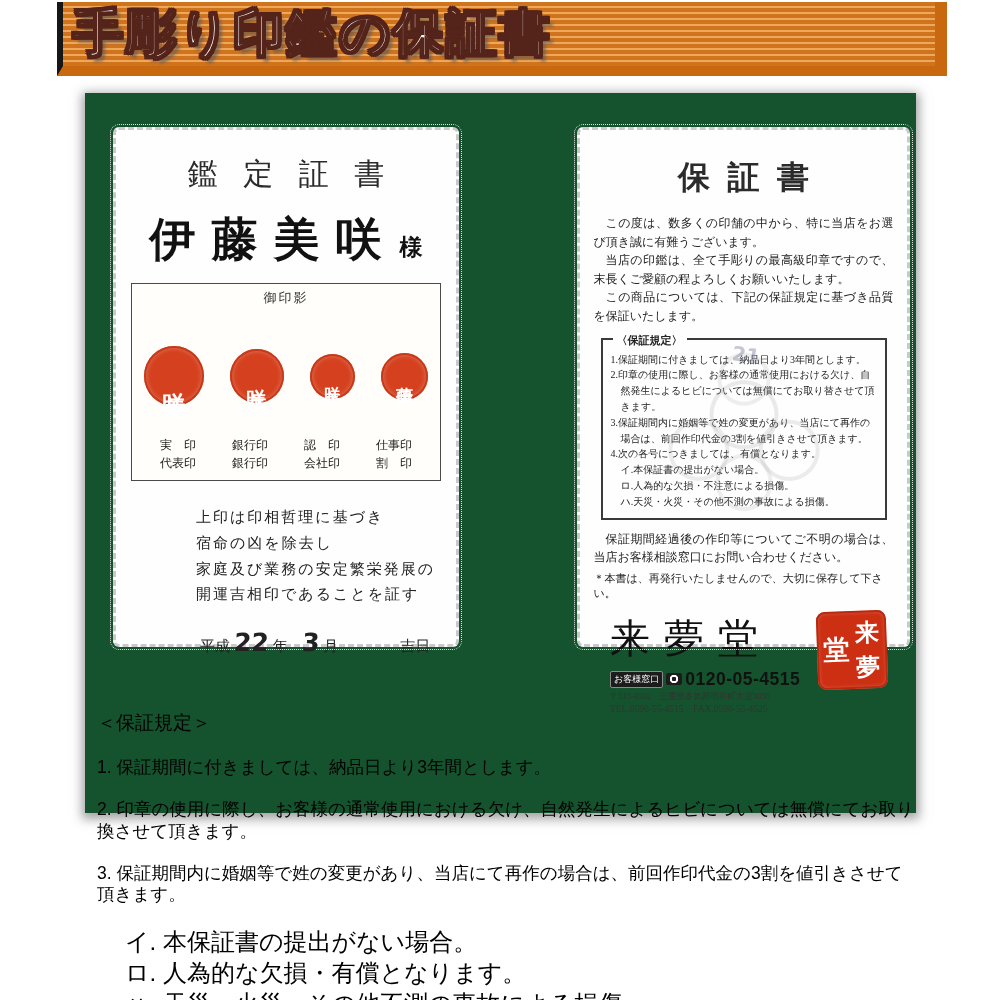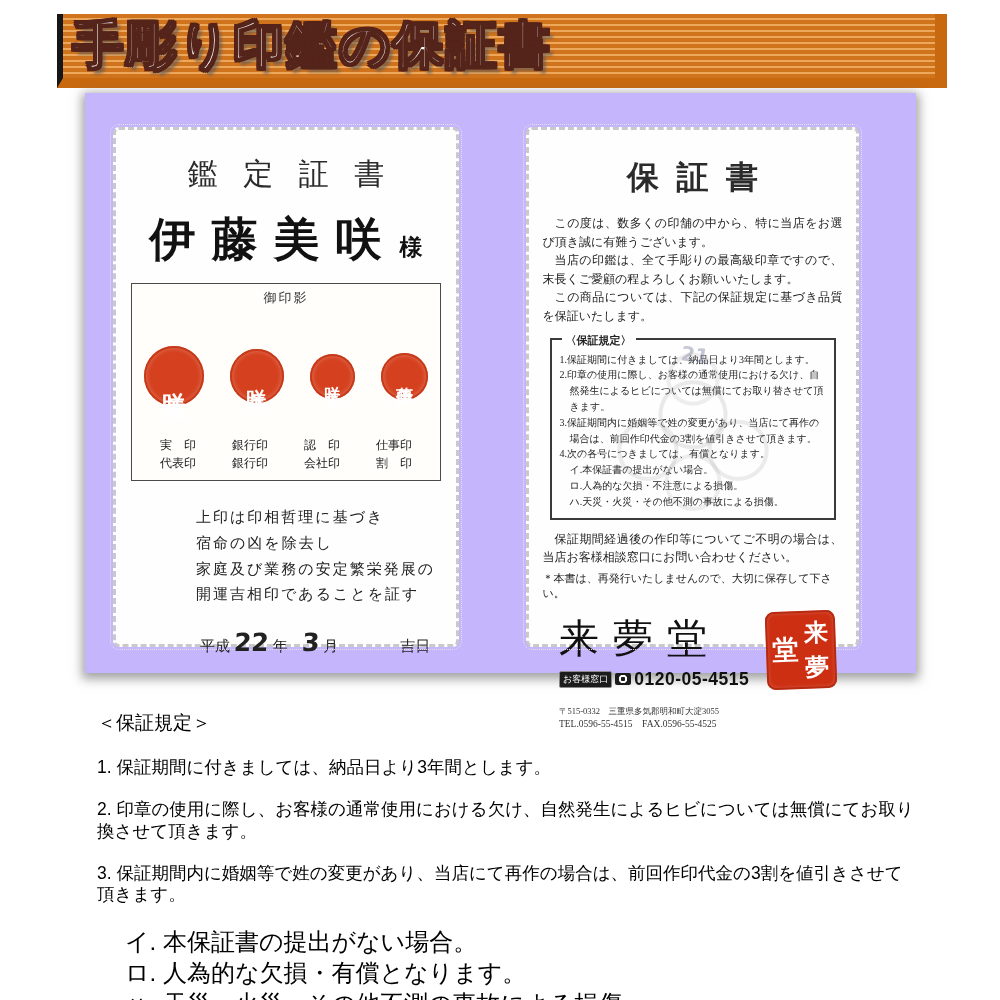--- a/index.html
+++ b/index.html
@@ -1,37 +1,37 @@
 <!DOCTYPE html>
 <html><head>
 <meta charset="utf-8">
 <style>
   html,body{margin:0;padding:0;background:#ffffff;}
   #page{position:relative;width:1000px;height:1000px;background:#ffffff;overflow:hidden;
         font-family:"Liberation Serif","DejaVu Serif",serif;color:#1a1a1a;}
 
   
-  .banner{position:absolute;left:57px;top:14px;width:872px;height:64px;
+  .banner{position:absolute;left:57px;top:2px;width:872px;height:64px;
     background:repeating-linear-gradient(to bottom,#d0731d 0px,#d0731d 4px,#eda85c 4px,#eda85c 6px);
     border-left:6px solid #161616;border-right:12px solid #c8690f;border-bottom:10px solid #c8690f;}
   .banner-text{font-family:"Liberation Sans","DejaVu Sans",sans-serif;font-weight:bold;
     font-size:50px;line-height:62px;padding-left:10px;color:#ffffff;letter-spacing:3px;
     -webkit-text-stroke:1.5px #54231a;
     text-shadow:2px 0 0 #54231a,-2px 0 0 #54231a,0 2px 0 #54231a,0 -2px 0 #54231a,
       2px 2px 0 #54231a,-2px -2px 0 #54231a,2px -2px 0 #54231a,-2px 2px 0 #54231a,
       5px 5px 3px rgba(90,90,90,.65);}
 
   
-  .photo{position:absolute;left:85px;top:93px;width:831px;height:580px;background:#c4b5fd;
+  .photo{position:absolute;left:85px;top:93px;width:831px;height:720px;background:#14532d;
     box-shadow:0 3px 10px 3px rgba(110,110,110,.65);}
   .cert{position:absolute;top:34px;height:520px;background:#fffefe;
     border:3px dashed #c9c9c9;outline:1px dotted #e3e3e3;outline-offset:2px;border-radius:6px;
     box-sizing:border-box;}
   .cert-left{left:28px;width:346px;}
-  .cert-right{left:441px;width:333px;}
+  .cert-right{left:492px;width:333px;}
 
   
   .cl-title{margin-top:24px;text-align:center;font-size:30px;letter-spacing:0.85em;text-indent:0.85em;color:#2b2b2b;}
   .cl-name{margin-top:14px;text-align:center;white-space:nowrap;}
   .name-main{font-size:46px;font-weight:bold;letter-spacing:16px;color:#111;}
   .name-hon{font-size:23px;font-weight:bold;margin-left:2px;color:#111;}
   .impress-box{position:relative;margin:12px auto 0 auto;width:308px;height:196px;border:1px solid #4a4a4a;background:#fffefb;}
   .impress-label{text-align:center;font-size:13px;margin-top:5px;letter-spacing:2px;color:#333;}
   .seal-row{position:absolute;top:62px;left:0;right:0;display:flex;justify-content:center;align-items:center;gap:26px;}
   .seal{border-radius:50%;background:#d5401e;color:#fff;display:flex;align-items:center;justify-content:center;
@@ -70,21 +70,21 @@
   .cr-note2{width:300px;margin:5px auto 0 auto;font-size:11px;color:#222;}
   .shop-row{display:flex;align-items:flex-start;margin-top:10px;padding:0 20px 0 30px;}
   .shop-name{font-size:40px;letter-spacing:14px;color:#111;white-space:nowrap;}
   .contact{margin-top:3px;}
   .contact-top{display:flex;align-items:center;gap:3px;}
   .badge{background:#1c1c1c;color:#fff;font-family:"Liberation Sans",sans-serif;font-size:9px;
     padding:1px 3px;border:1px solid #8a8a8a;border-radius:2px;white-space:nowrap;}
   .fd-icon{display:inline-block;width:16px;height:12px;border-radius:2px;
     background:radial-gradient(circle at 50% 50%,#1c1c1c 2px,#ffffff 2.5px,#ffffff 4px,#1c1c1c 4.5px) #1c1c1c;}
   .phone{font-family:"Liberation Sans","DejaVu Sans",sans-serif;font-weight:bold;font-size:17.5px;color:#111;letter-spacing:0.5px;}
-  .addr{font-size:8.5px;color:#333;margin-top:16px;white-space:nowrap;}
+  .addr{font-size:8.5px;color:#333;margin-top:1px;white-space:nowrap;}
   .telfax{font-size:9.5px;color:#333;white-space:nowrap;}
   .shop-seal{margin-left:auto;width:70px;height:78px;background:#cd2f12;border-radius:9px;
     transform:rotate(-2deg);display:flex;flex-direction:row-reverse;color:#fff;font-weight:bold;
     padding:4px;box-sizing:border-box;box-shadow:inset 0 0 0 2px #b52a10, inset 0 0 5px rgba(255,255,255,.5);}
   .ss-col{display:flex;flex-direction:column;justify-content:space-around;align-items:center;width:50%;font-size:24px;line-height:1;}
   .ss-col2{display:flex;flex-direction:column;justify-content:space-around;align-items:center;width:50%;font-size:26px;line-height:1;}
 
   
   .bottom{position:absolute;left:97px;top:710px;width:822px;
     font-family:"Liberation Sans","DejaVu Sans",sans-serif;color:#000;}

